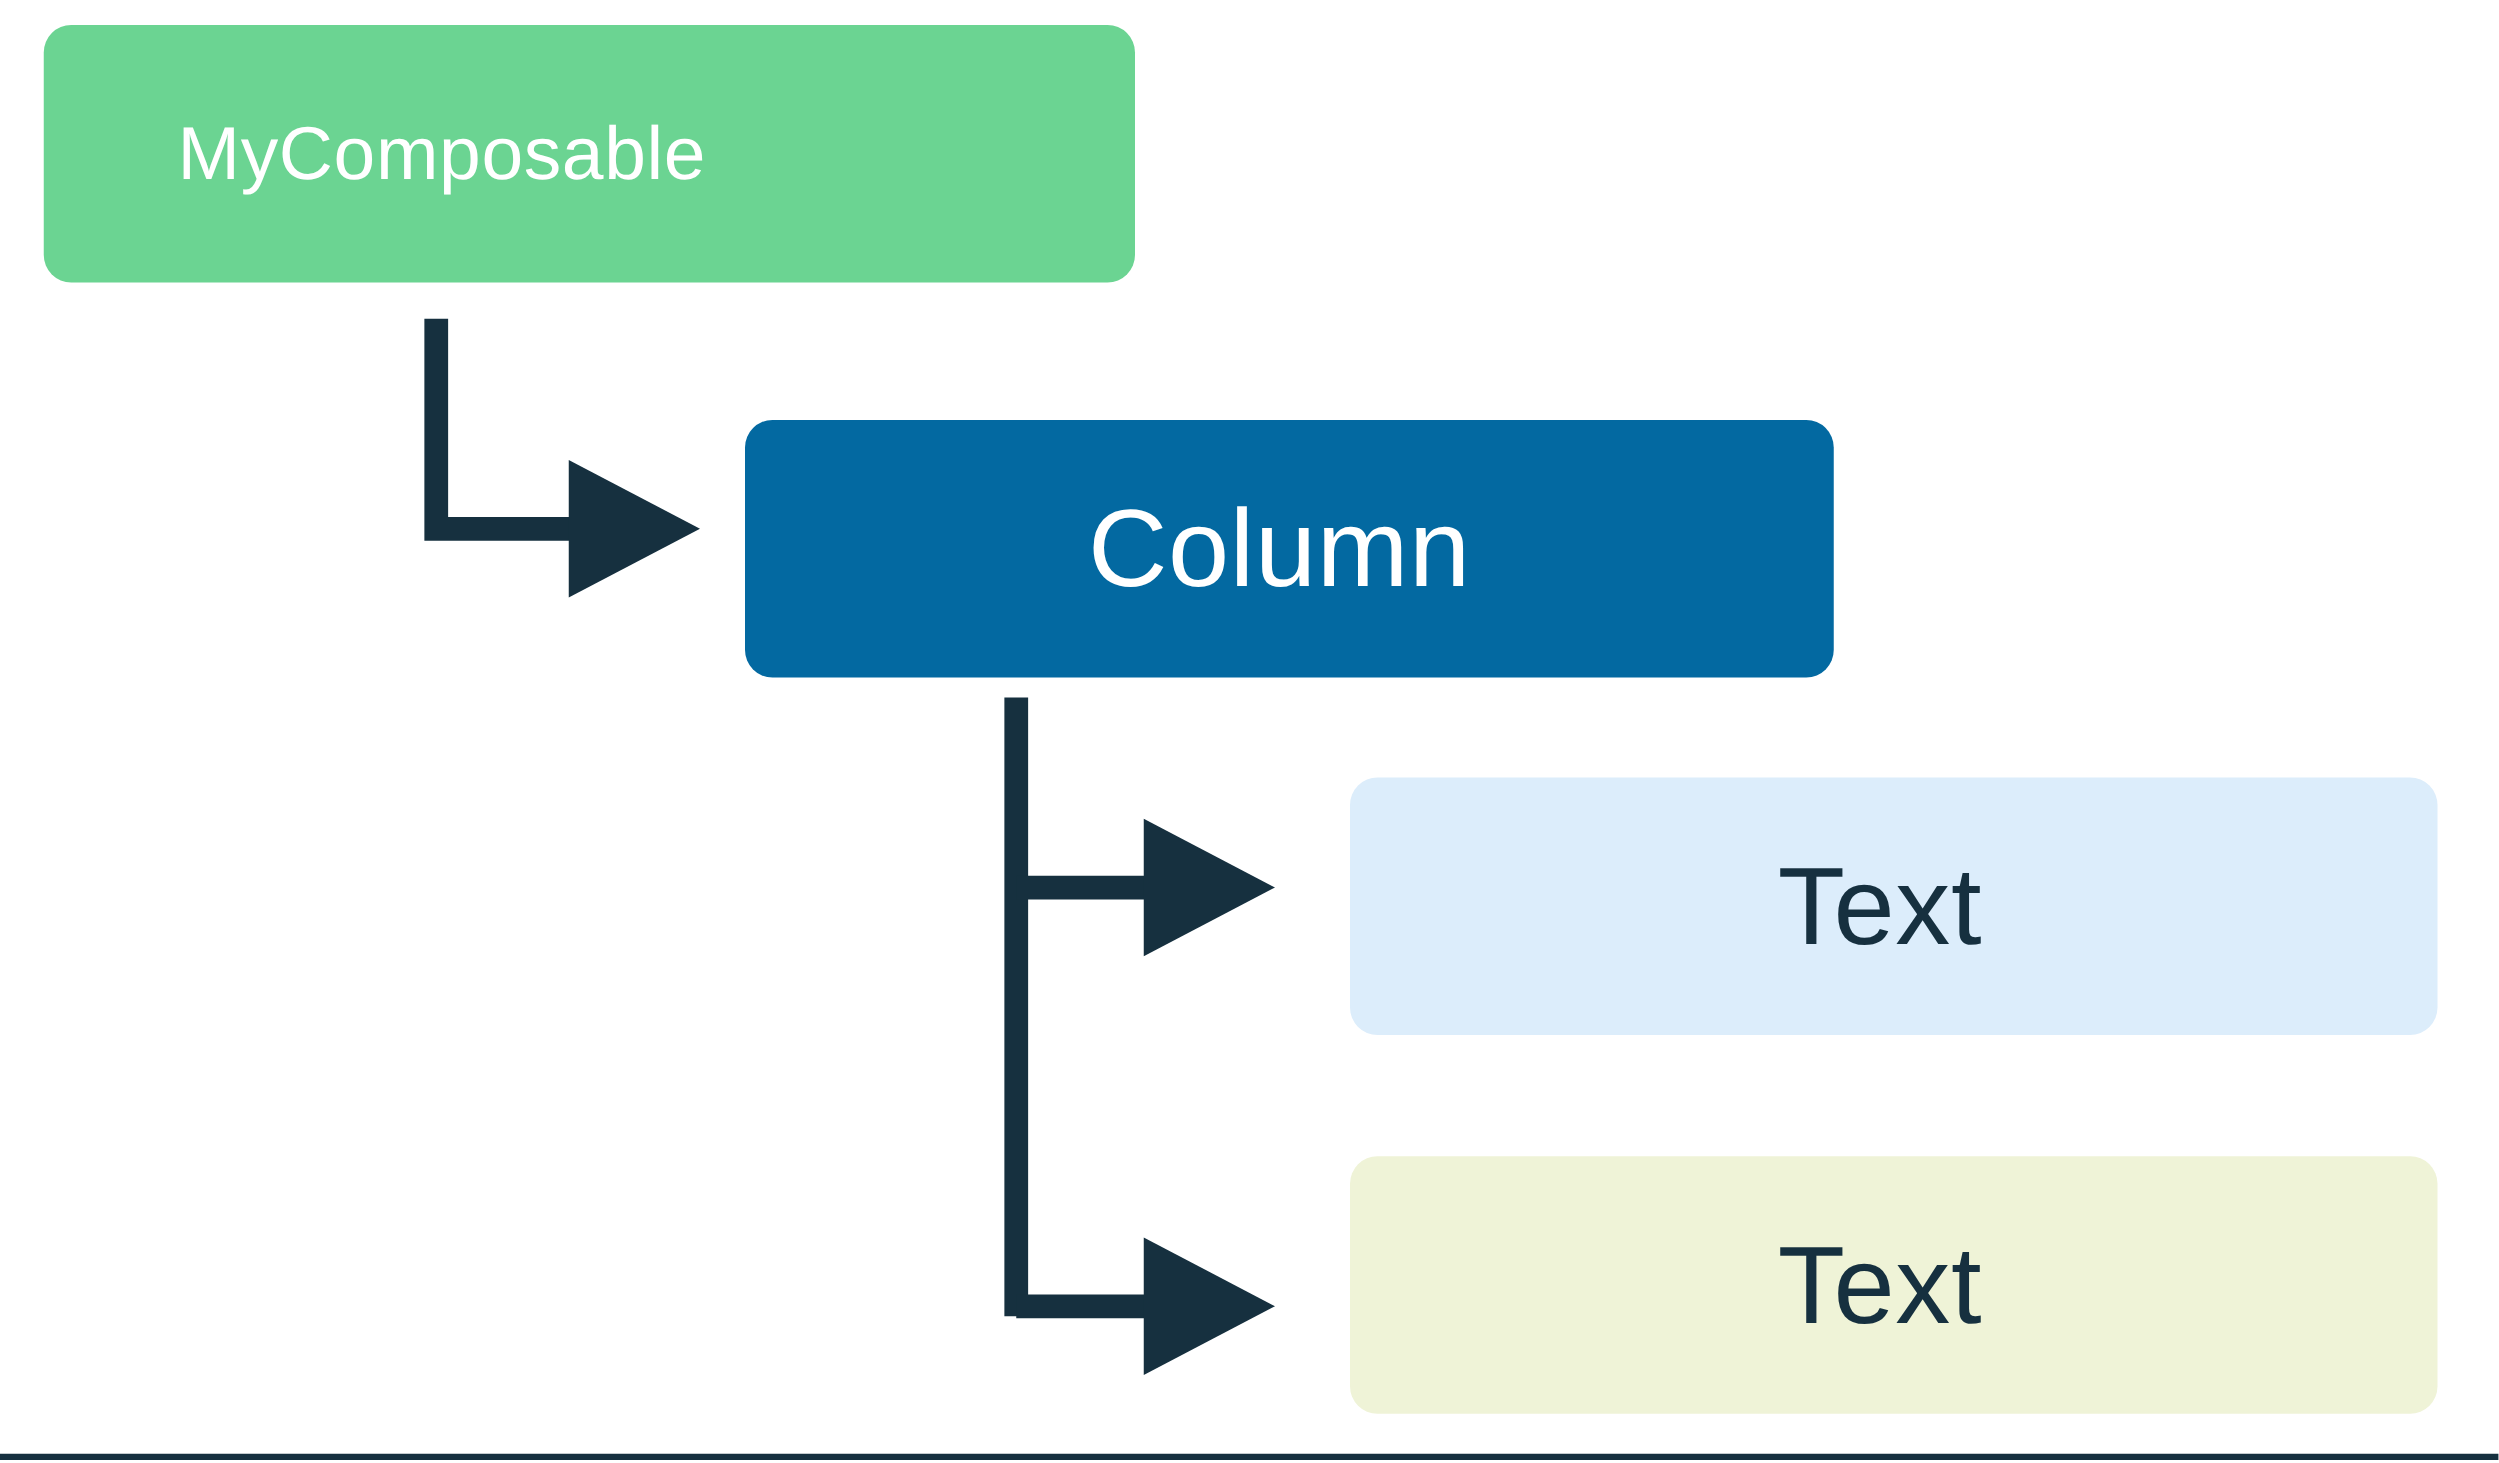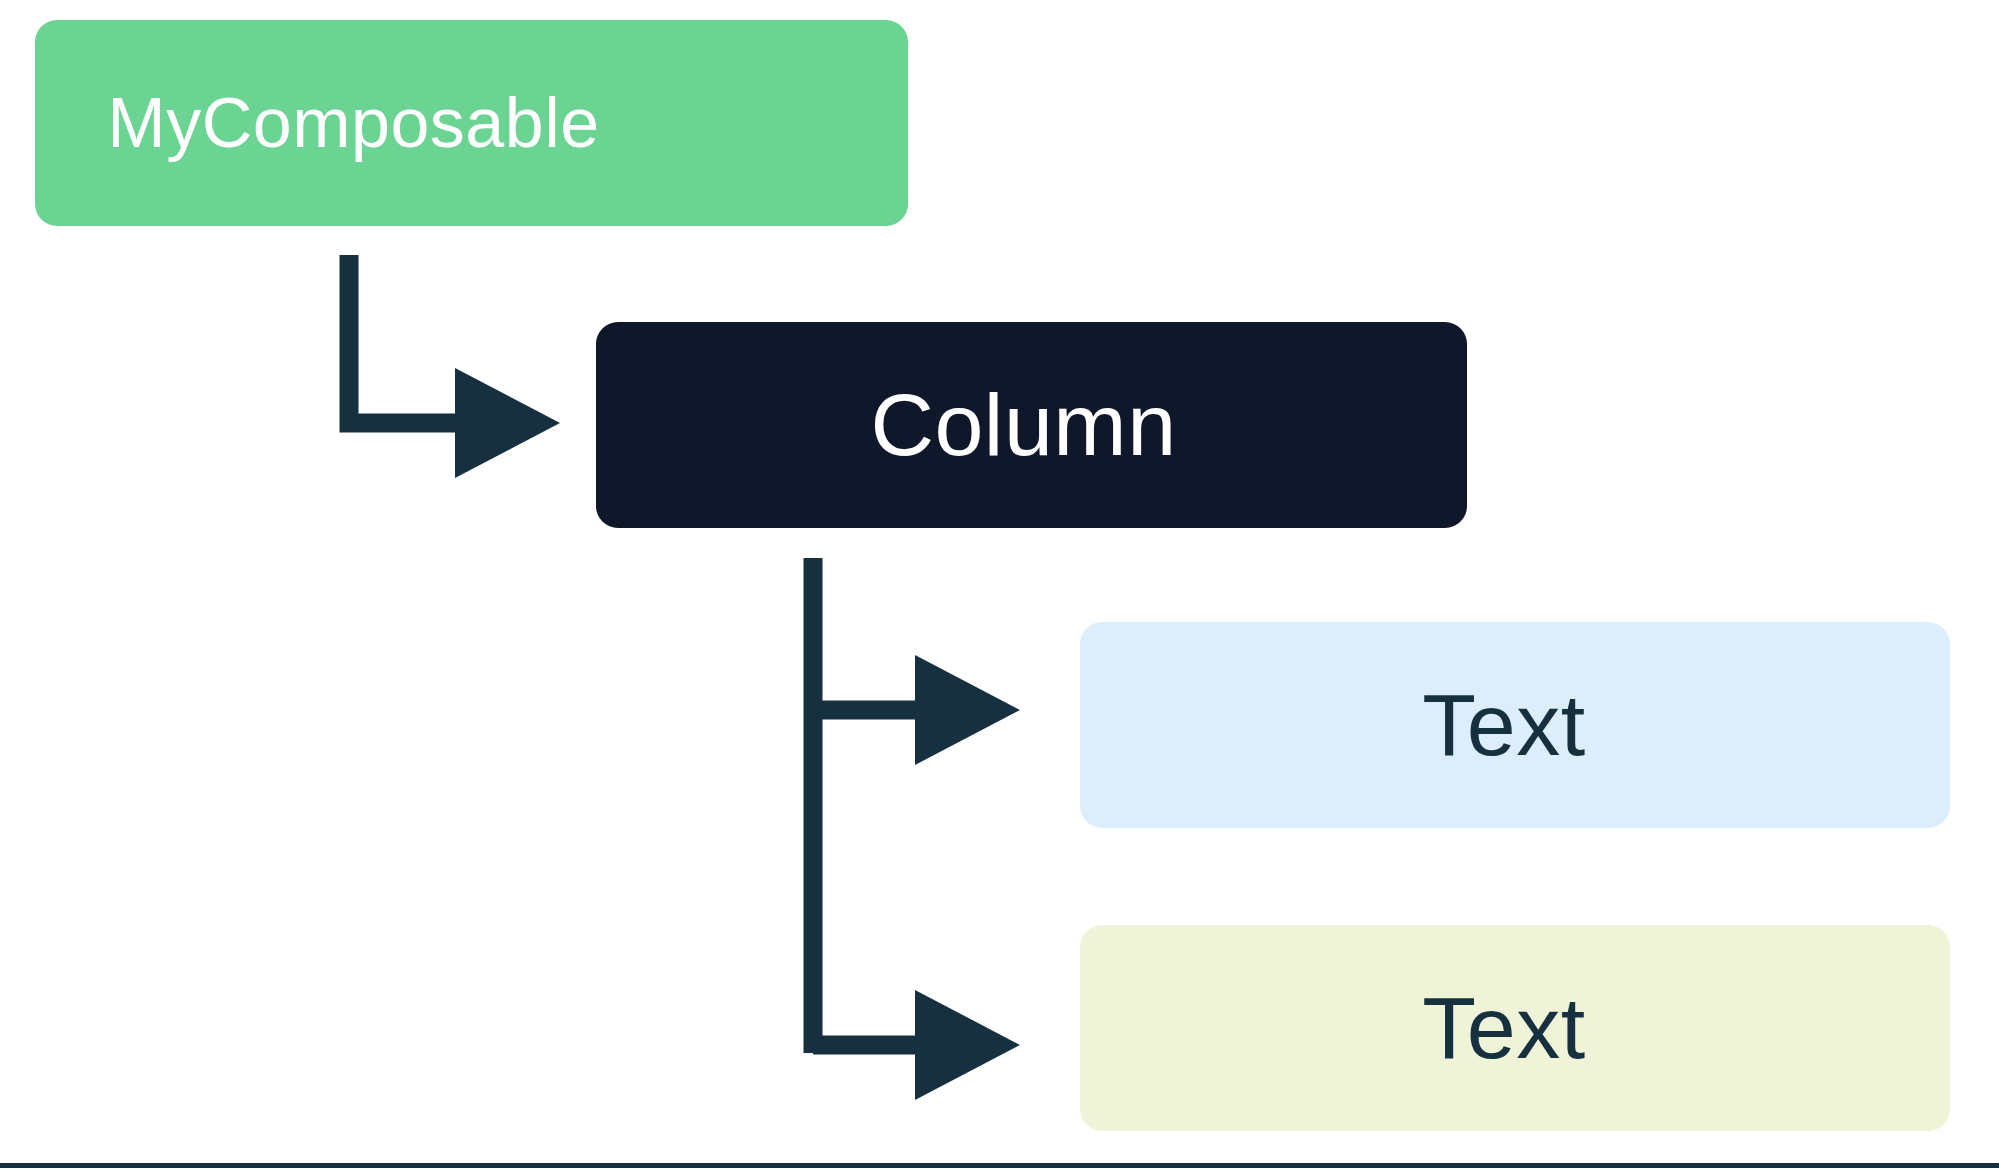--- a/index.html
+++ b/index.html
@@ -32,27 +32,27 @@
     line-height: 1;
   }
   
   #node-mycomposable {
     left: 35px;   top: 20px;
     width: 873px; height: 206px;
     background: #6BD492;
   }
   #node-mycomposable .node-label {
     color: #ffffff;
-    font-size: 70px;
+    font-size: 60px;
     transform: translateX(-118px);
   }
   #node-column {
-    left: 596px;  top: 322px;
+    left: 596px;  top: 336px;
     width: 871px; height: 206px;
-    background: #0f172a;
+    background: #0369a1;
   }
   #node-column .node-label {
     color: #ffffff;
     font-size: 88px;
     transform: translateX(-8px);
   }
   #node-text-1 {
     left: 1080px; top: 622px;
     width: 870px; height: 206px;
     background: #DCEDFB;

